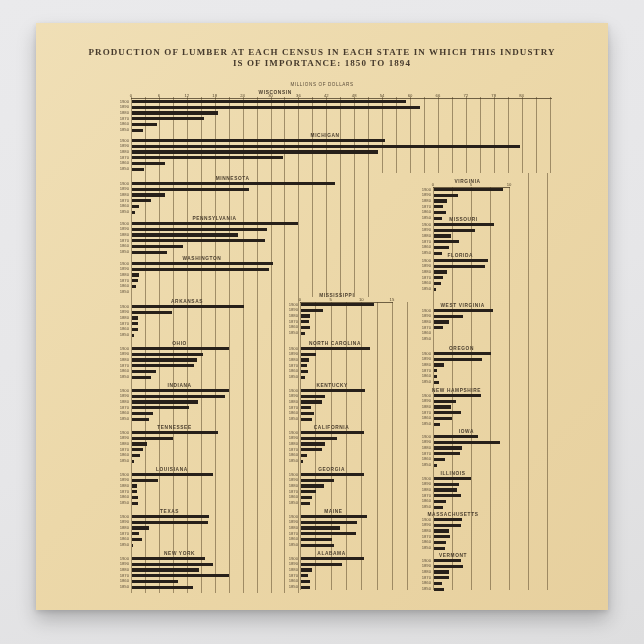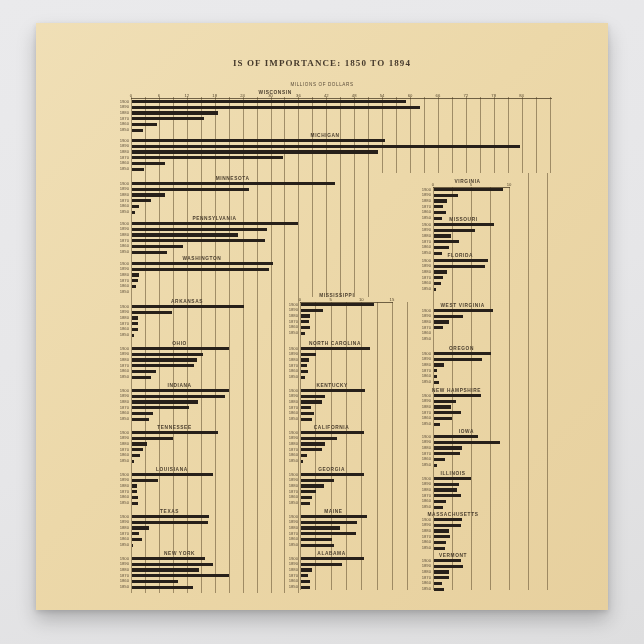--- a/index.html
+++ b/index.html
@@ -34,20 +34,21 @@
     width:14px;text-align:right;color:#5d4f3c;font-size:4.2px;line-height:4.2px;
   }
   .tick-label{
     color:#55472f;font-size:4.2px;transform:translateX(-50%);white-space:nowrap;
   }
 </style>
 </head>
 <body>
 
 <div id="poster" class="abs">
+  <div class="abs title" style="left:-36px;top:24px;">PRODUCTION OF LUMBER AT EACH CENSUS IN EACH STATE IN WHICH THIS INDUSTRY</div>
   <div class="abs title" style="left:-36px;top:35px;">IS OF IMPORTANCE: 1850 TO 1894</div>
   <div class="abs unit-label" style="left:-36px;top:59px;">MILLIONS OF DOLLARS</div>
   <div id="chart-layer" class="abs" style="left:-36px;top:-23px;width:644px;height:644px;">
       <div class="abs gridline" style="left: 131px; top: 97px; height: 76px;"></div>
       <div class="abs gridline" style="left: 144.95px; top: 97px; height: 76px;"></div>
       <div class="abs gridline" style="left: 158.9px; top: 97px; height: 76px;"></div>
       <div class="abs gridline" style="left: 172.85px; top: 97px; height: 76px;"></div>
       <div class="abs gridline" style="left: 186.8px; top: 97px; height: 76px;"></div>
       <div class="abs gridline" style="left: 200.75px; top: 97px; height: 76px;"></div>
       <div class="abs gridline" style="left: 214.7px; top: 97px; height: 76px;"></div>

